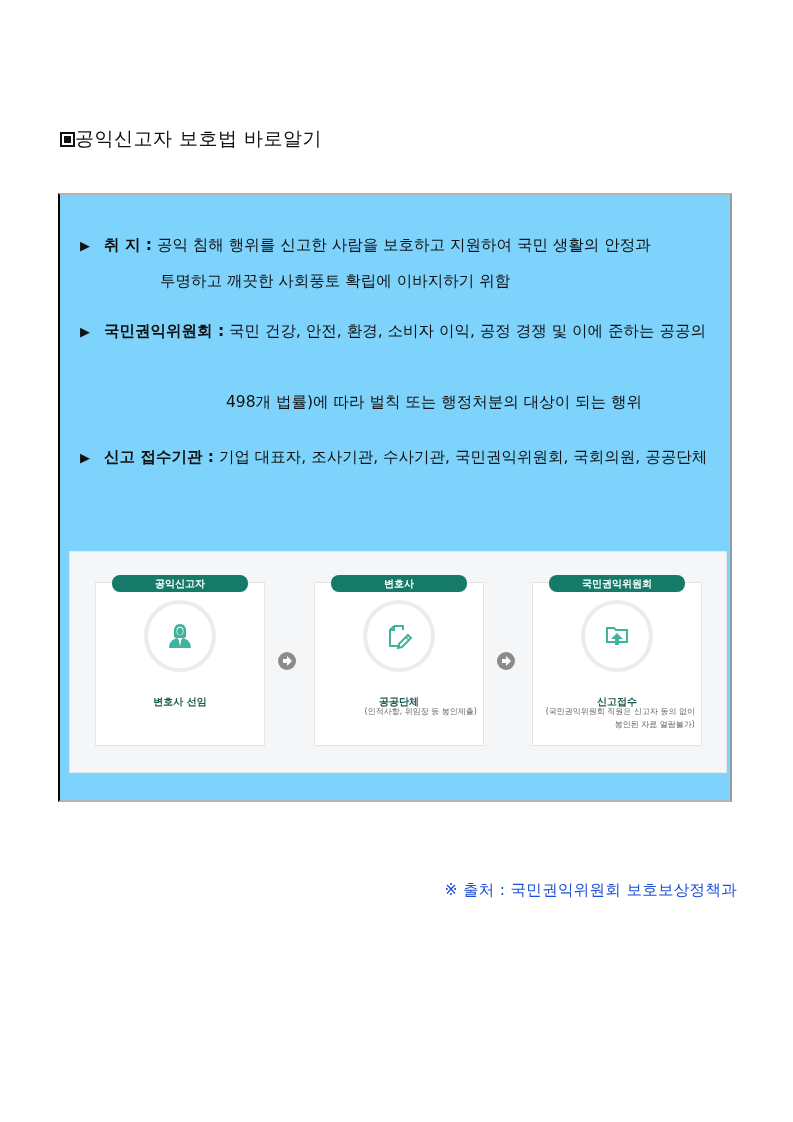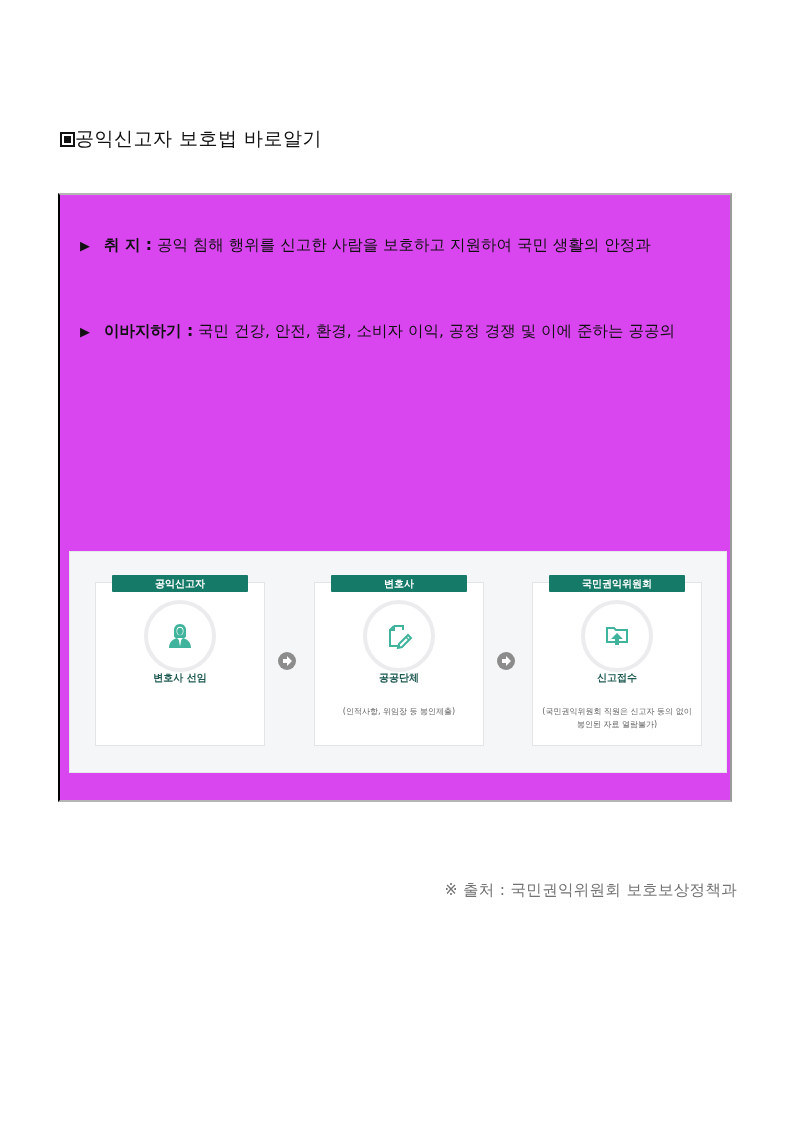--- a/index.html
+++ b/index.html
@@ -15,21 +15,21 @@
     width: 15px; height: 15px; border: 2px solid #111; position: relative; display: inline-block;
   }
   .title-square::after {
     content: ""; position: absolute; left: 2px; top: 2px; width: 7px; height: 7px; background: #111;
   }
 
   .info-box {
     position: absolute; left: 58px; top: 193px; width: 674px; height: 609px;
     border-top: 2px solid #b5b5b5; border-right: 2px solid #9a9a9a;
     border-bottom: 2px solid #b5b5b5; border-left: 2px solid #000;
-    background: #d946ef;
+    background: #7dd3fc;
   }
 
   .bullet-row { position: absolute; left: 20px; font-size: 15.5px; line-height: 20px; color: #111; }
   .bullet-row .arrow { display: inline-block; width: 14px; font-size: 13px; margin-right: 10px; }
   .bullet-row .label { font-weight: bold; }
   .cont-line { position: absolute; font-size: 15.5px; line-height: 20px; color: #111; white-space: nowrap; }
 
   .row1 { top: 40px; }
   .row1-l2 { left: 100px; top: 76px; }
   .row2 { top: 126px; }
@@ -41,66 +41,72 @@
   .diagram {
     position: absolute; left: 9px; top: 356px; width: 658px; height: 222px;
     background: #f5f6f8; border: 1px solid #e6e7ea;
   }
   .step-card {
     position: absolute; top: 30px; width: 170px; height: 164px;
     background: #fff; border: 1px solid #e3e4e6;
   }
   .step-pill {
     position: absolute; top: -8px; left: 16px; width: 136px; height: 17px;
-    background: #157a67; color: #fff; border-radius: 1px;
+    background: #157a67; color: #fff; border-radius: 8px;
     font-size: 10px; font-weight: bold; text-align: center; line-height: 17px;
   }
   .step-ring {
     position: absolute; left: 50%; top: 17px; width: 72px; height: 72px; margin-left: -36px;
     border: 4px solid #ececee; border-radius: 50%; background: #fff;
     display: flex; align-items: center; justify-content: center;
   }
   .step-title {
-    position: absolute; top: 88px; left: 0; width: 100%; text-align: center;
+    position: absolute; top: 112px; left: 0; width: 100%; text-align: center;
     font-size: 10px; font-weight: bold; color: #1f5a52;
   }
   .step-desc {
-    position: absolute; top: 122px; left: 0; width: 100%; text-align: center;
+    position: absolute; top: 122px; left: 0; width: 100%; text-align: right;
     font-size: 8px; color: #666; line-height: 13px; padding: 0 6px;
   }
   .flow-arrow {
     position: absolute; top: 100px; width: 18px; height: 18px; border-radius: 50%;
     background: #8c8c8c; display: flex; align-items: center; justify-content: center;
   }
 
   .source-note {
     position: absolute; right: 56px; top: 880px;
-    font-size: 15.5px; color: #737373; letter-spacing: 0.3px;
+    font-size: 15.5px; color: #1d4ed8; letter-spacing: 0.3px;
   }
 </style>
 </head>
 <body>
 
 <div class="page-title">
   <span class="title-square"></span>
   <span>공익신고자 보호법 바로알기</span>
 </div>
 
 <div class="info-box">
 
   <div class="bullet-row row1" style="width:640px;">
     <span class="arrow">▶</span><span class="label">취 지 :</span>
     <span>공익 침해 행위를 신고한 사람을 보호하고 지원하여 국민 생활의 안정과</span>
   </div>
+  <div class="cont-line row1-l2">투명하고 깨끗한 사회풍토 확립에 이바지하기 위함</div>
 
   <div class="bullet-row row2" style="width:640px;">
-    <span class="arrow">▶</span><span class="label">이바지하기 :</span>
+    <span class="arrow">▶</span><span class="label">국민권익위원회 :</span>
     <span>국민 건강, 안전, 환경, 소비자 이익, 공정 경쟁 및 이에 준하는 공공의</span>
   </div>
+  <div class="cont-line row2-l3">498개 법률)에 따라 벌칙 또는 행정처분의 대상이 되는 행위</div>
 
+  <div class="bullet-row row3">
+    <span class="arrow">▶</span><span class="label">신고 접수기관 :</span>
+    <span>기업 대표자, 조사기관, 수사기관, 국민권익위원회, 국회의원, 공공단체</span>
+  </div>
 
 
   <div class="diagram">
 
     <div class="step-card" style="left:25px;">
       <div class="step-pill">공익신고자</div>
       <div class="step-ring">
         <svg width="28" height="28" viewBox="0 0 28 28">
           <path d="M14 2c-4 0-6 3-6 6v6c0 1 1 2 2 2h8c1 0 2-1 2-2V8c0-3-2-6-6-6z" fill="#3fb39c"></path>
           <ellipse cx="14" cy="9" rx="3.5" ry="4.2" fill="#fff"></ellipse>

